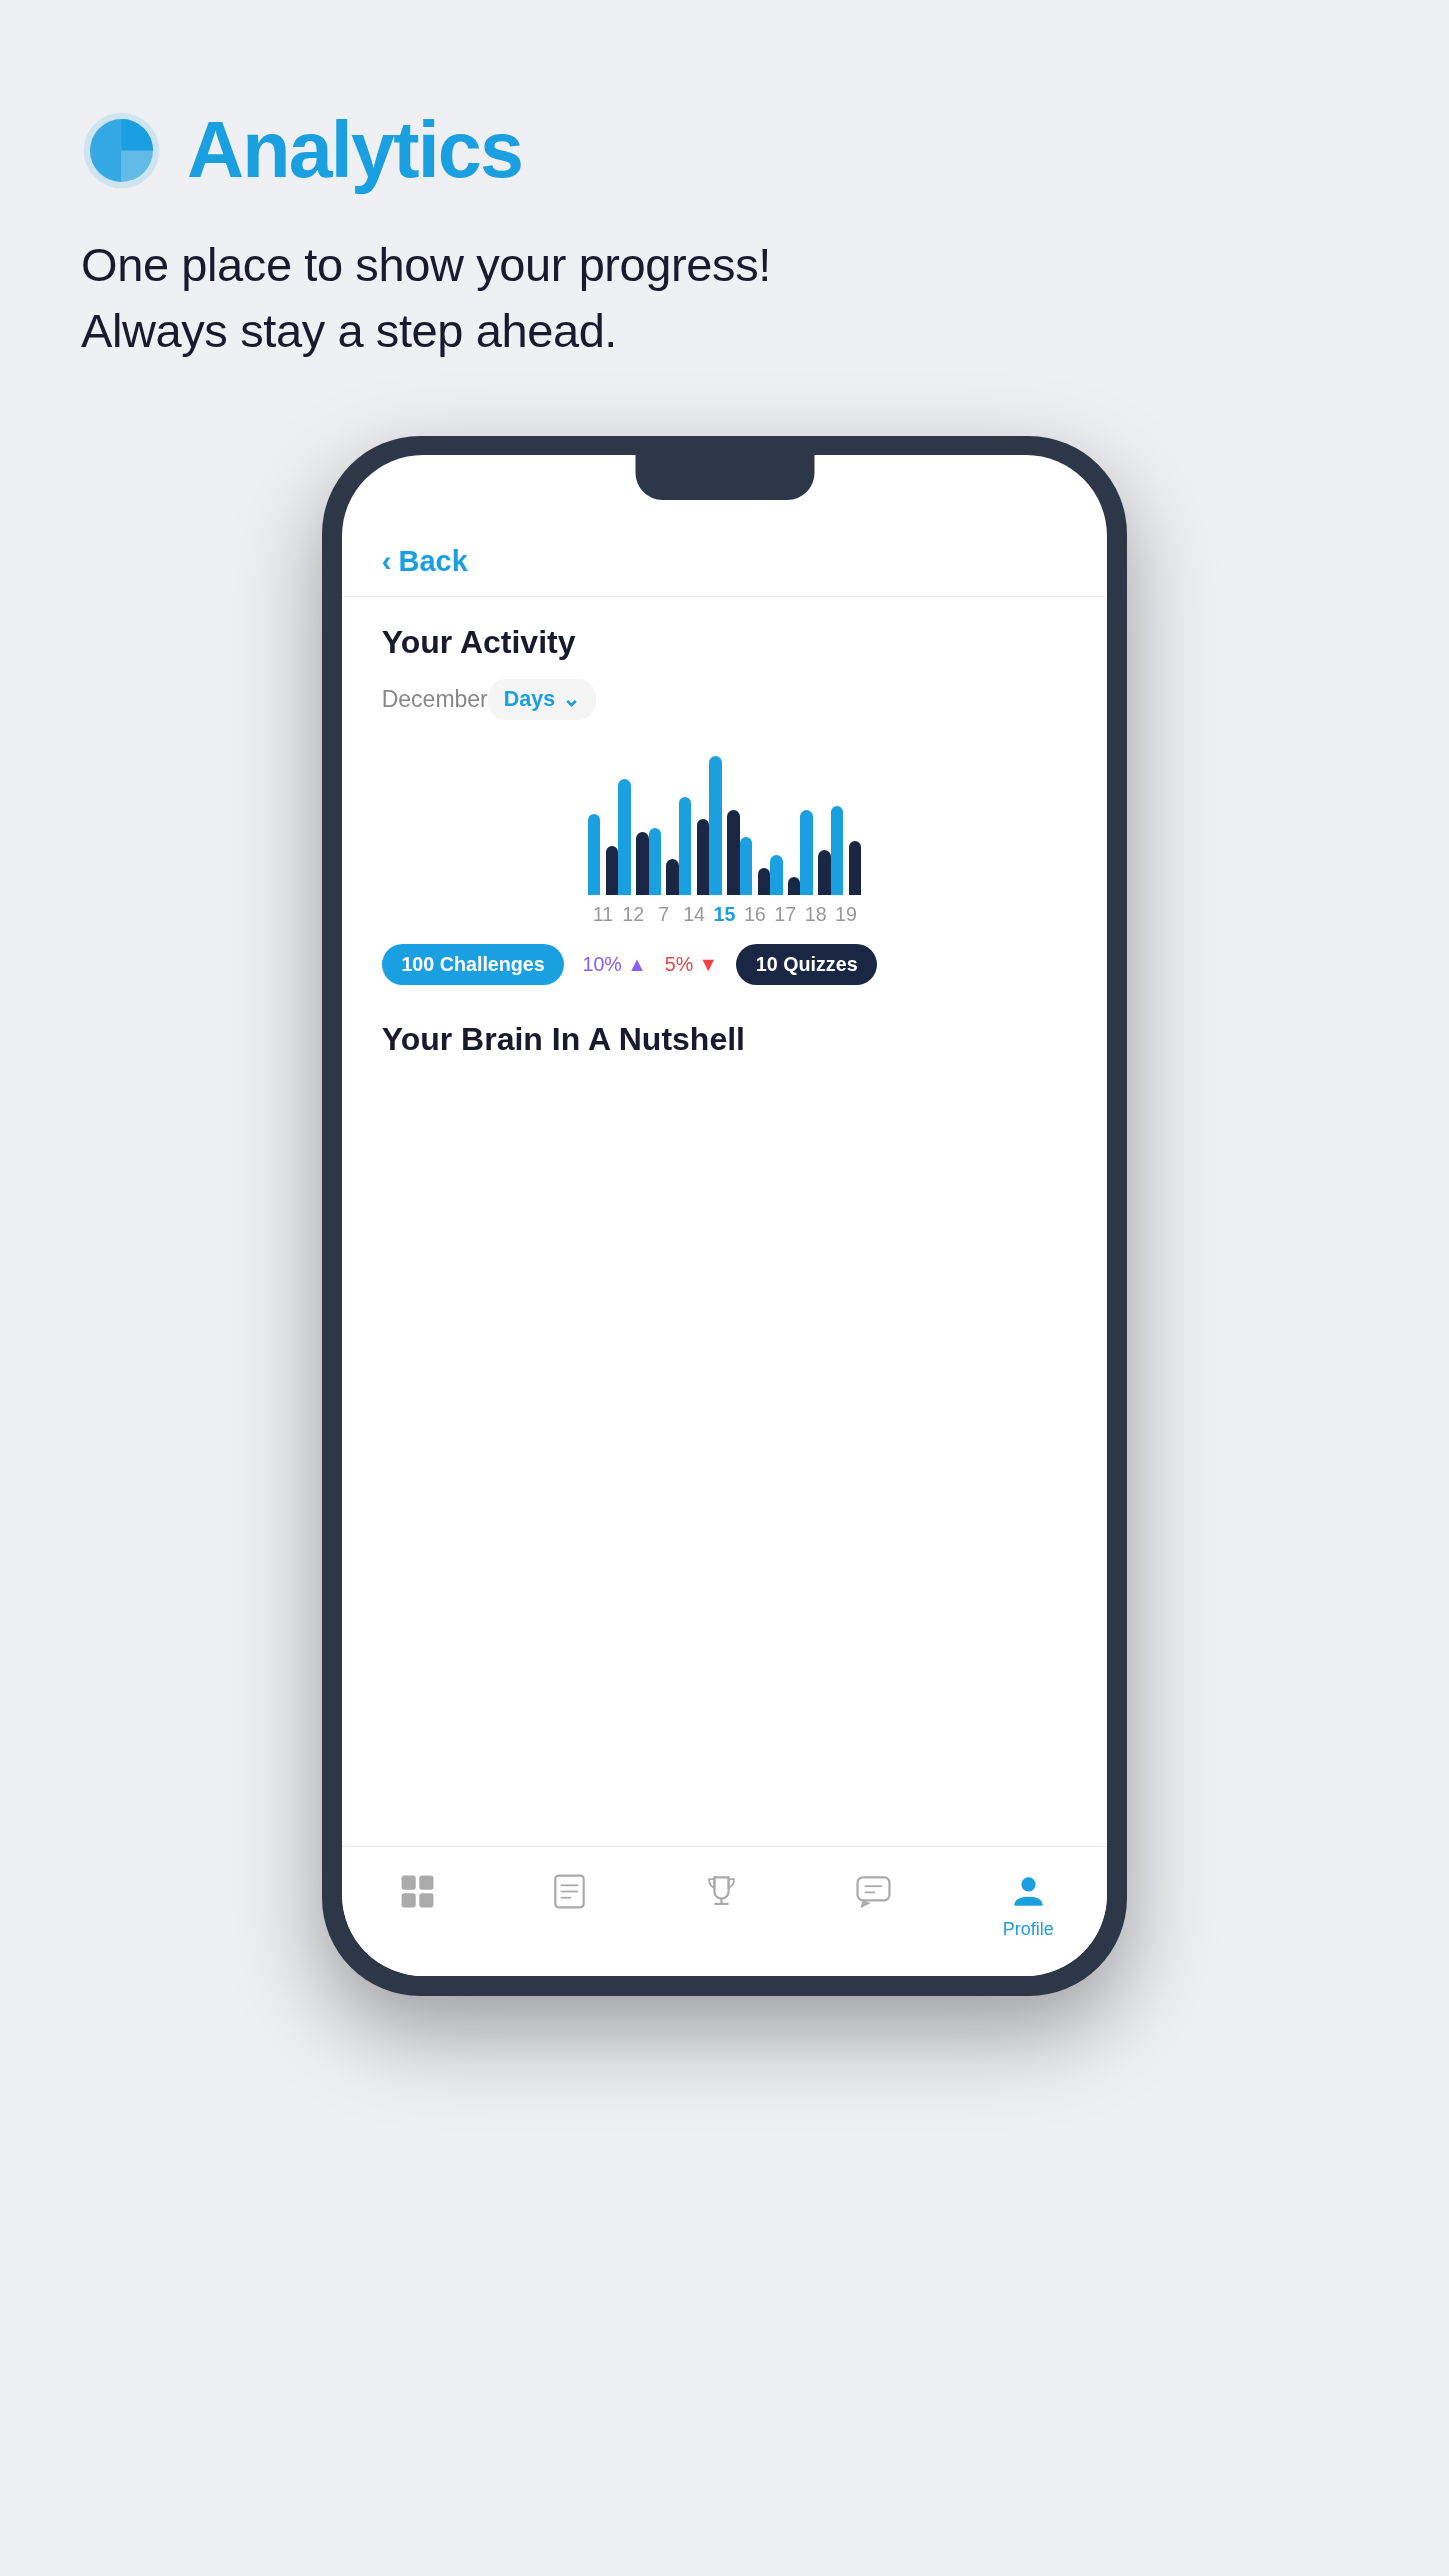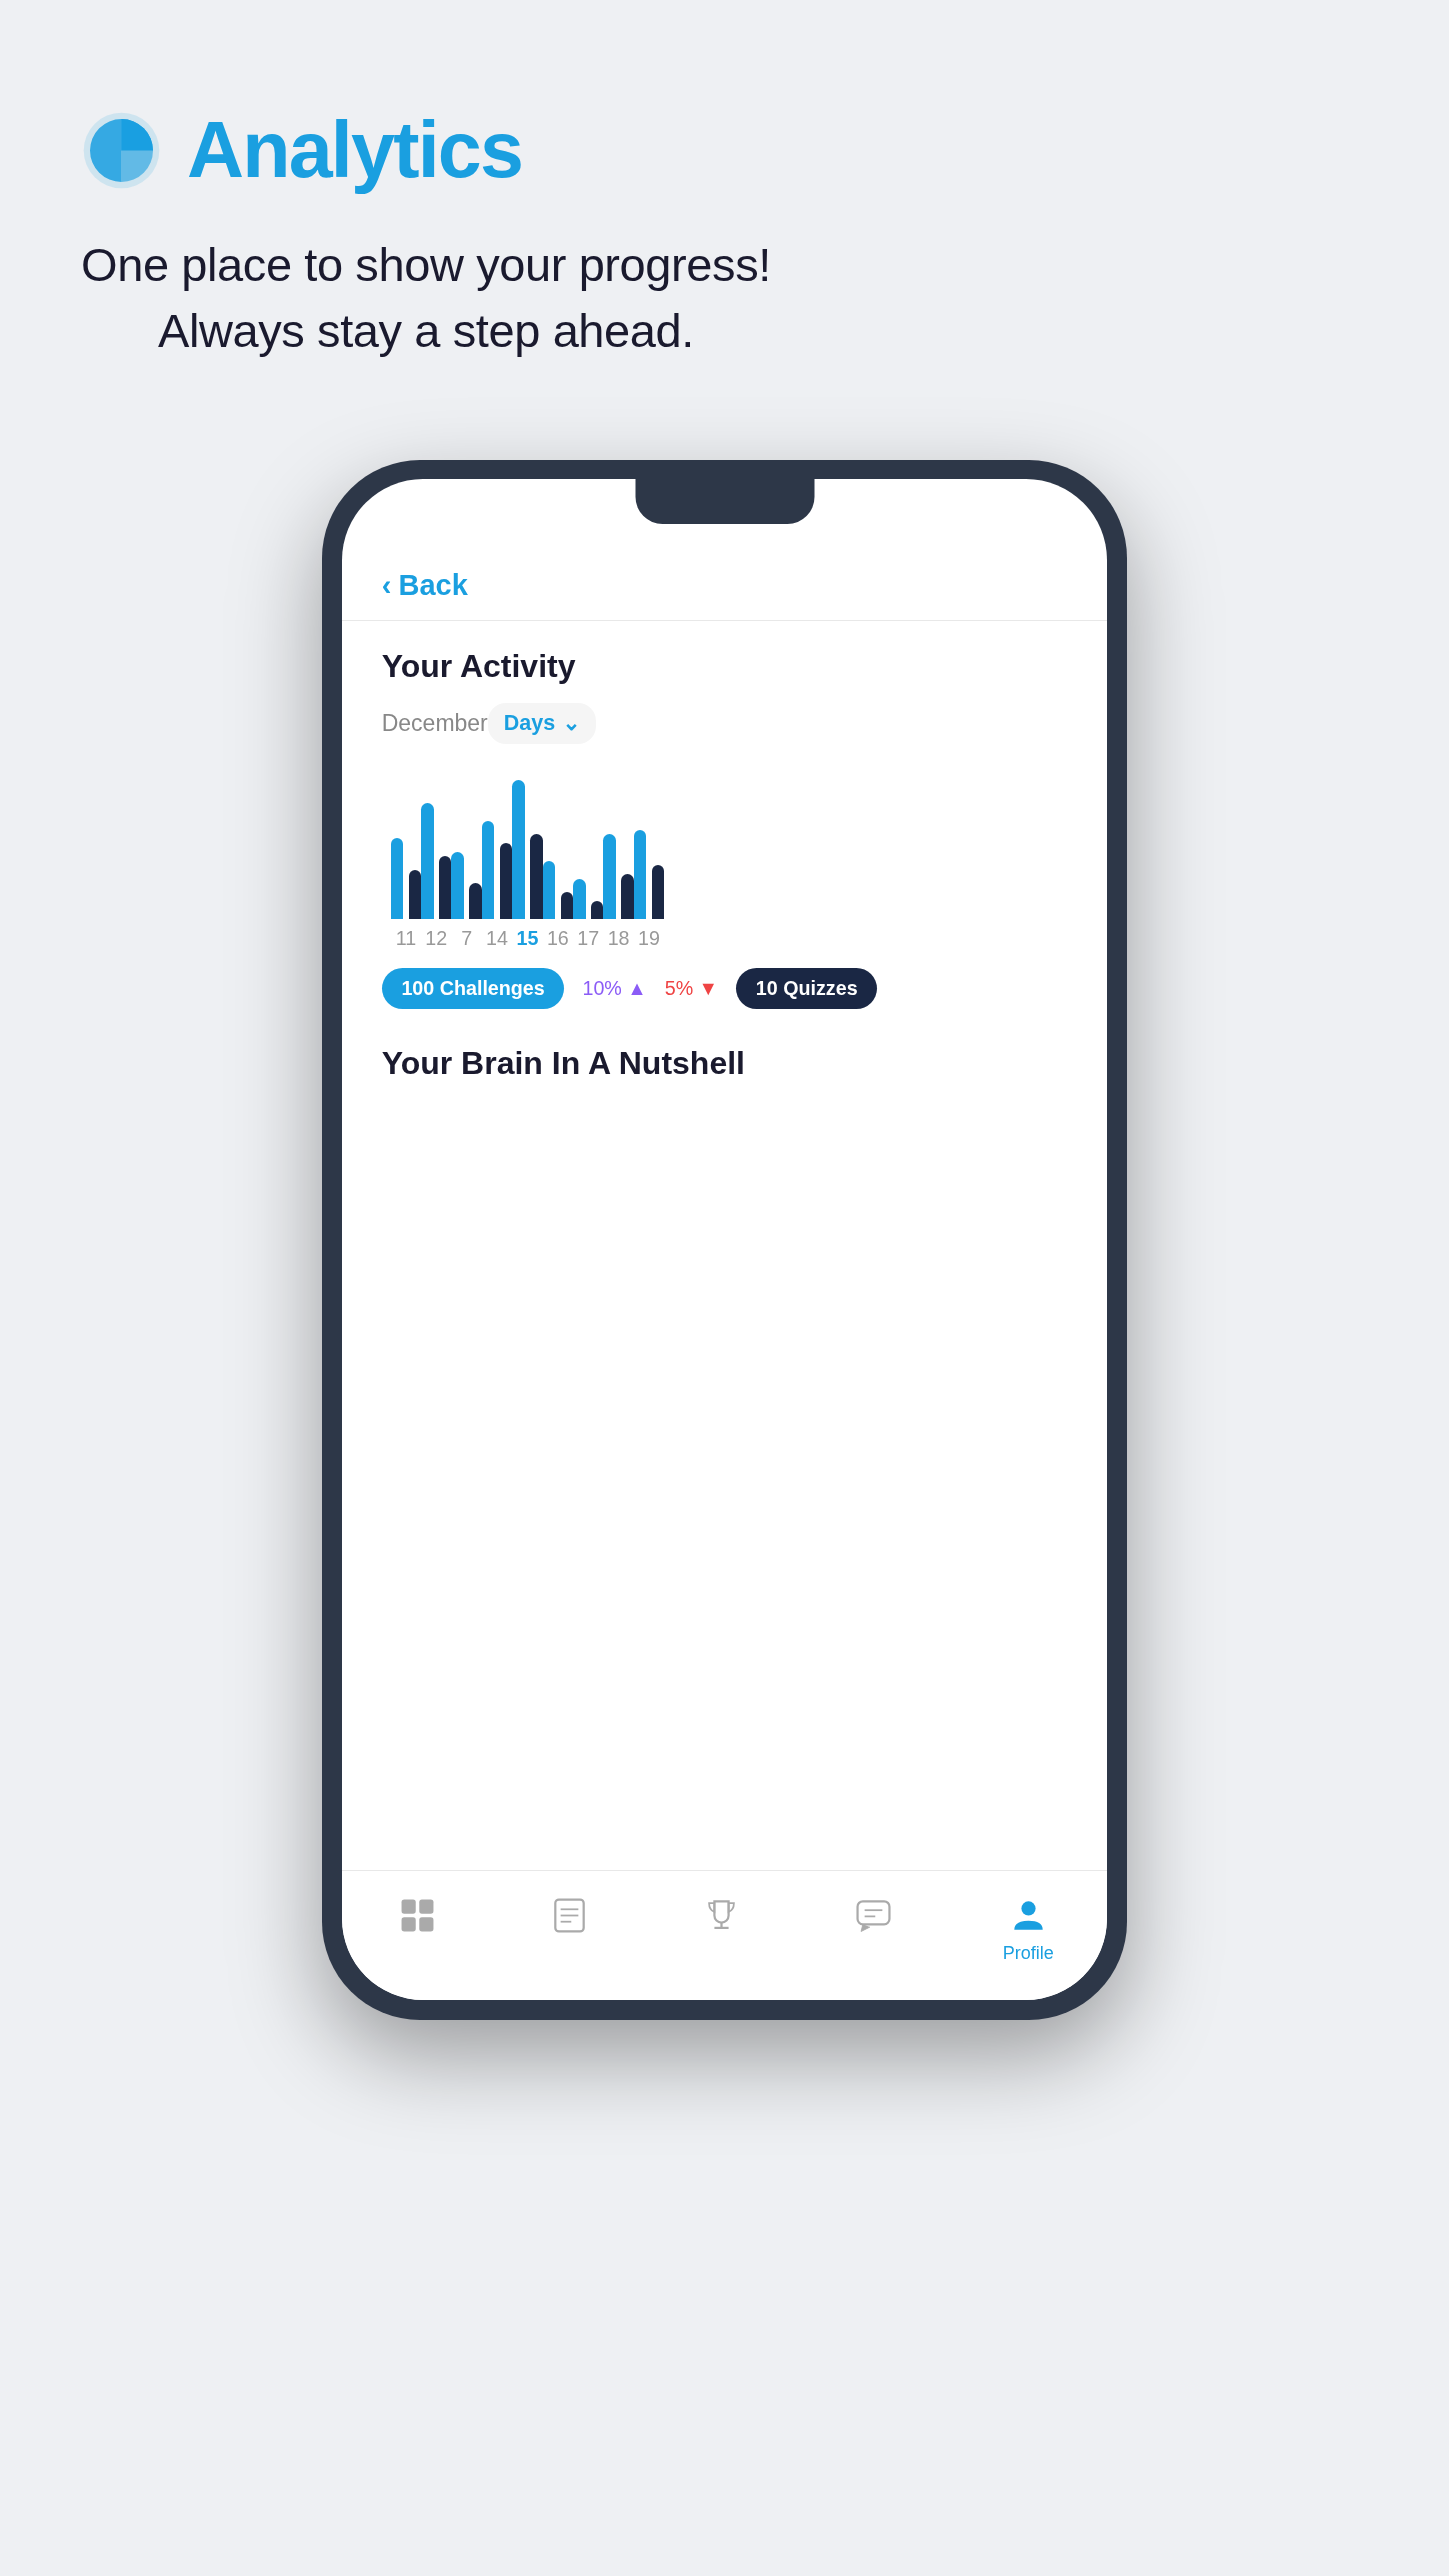--- a/index.html
+++ b/index.html
@@ -36,23 +36,22 @@
       font-weight: 700;
       color: #1a9fe0;
       letter-spacing: -1.8px;
     }
 
     .tagline {
       font-size: 47px;
       font-weight: 400;
       color: #1a1a2e;
       line-height: 1.4;
-      margin-bottom: 96px;
+      margin-bottom: 72px;
       letter-spacing: -0.4px;
-      text-align: center;
     }
 
     
     .phone-wrapper {
       width: 805px;
       align-self: center;
       position: relative;
     }
 
     .phone-outer {
@@ -146,21 +145,21 @@
       font-size: 21.5px;
       color: #1a9fe0;
       font-weight: 600;
       cursor: pointer;
     }
 
     
     .bar-chart {
       display: flex;
       align-items: flex-end;
-      justify-content: flex-start;
+      justify-content: center;
       height: 179px;
       margin-bottom: 18px;
       padding: 0 9px;
     }
 
     .bar-group {
       display: flex;
       flex-direction: column;
       align-items: center;
       gap: 7.2px;

